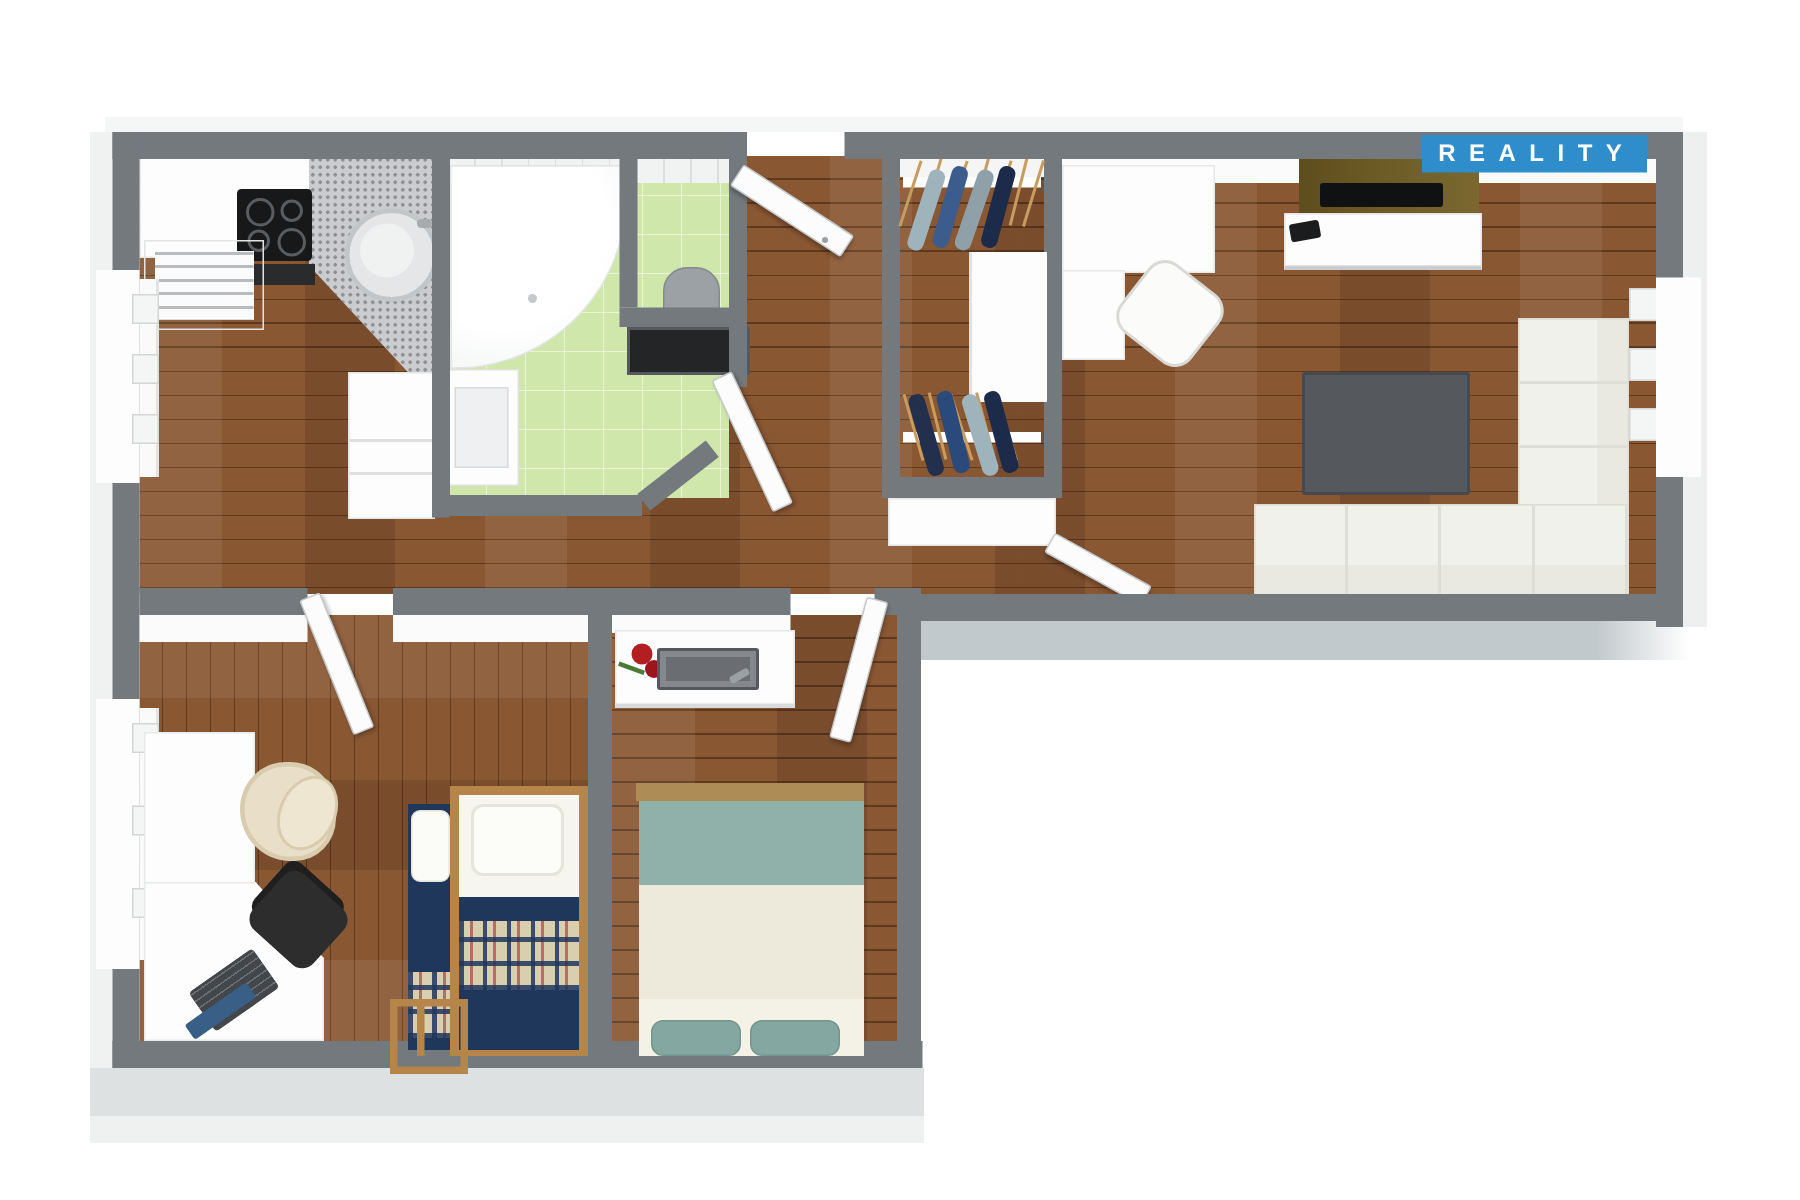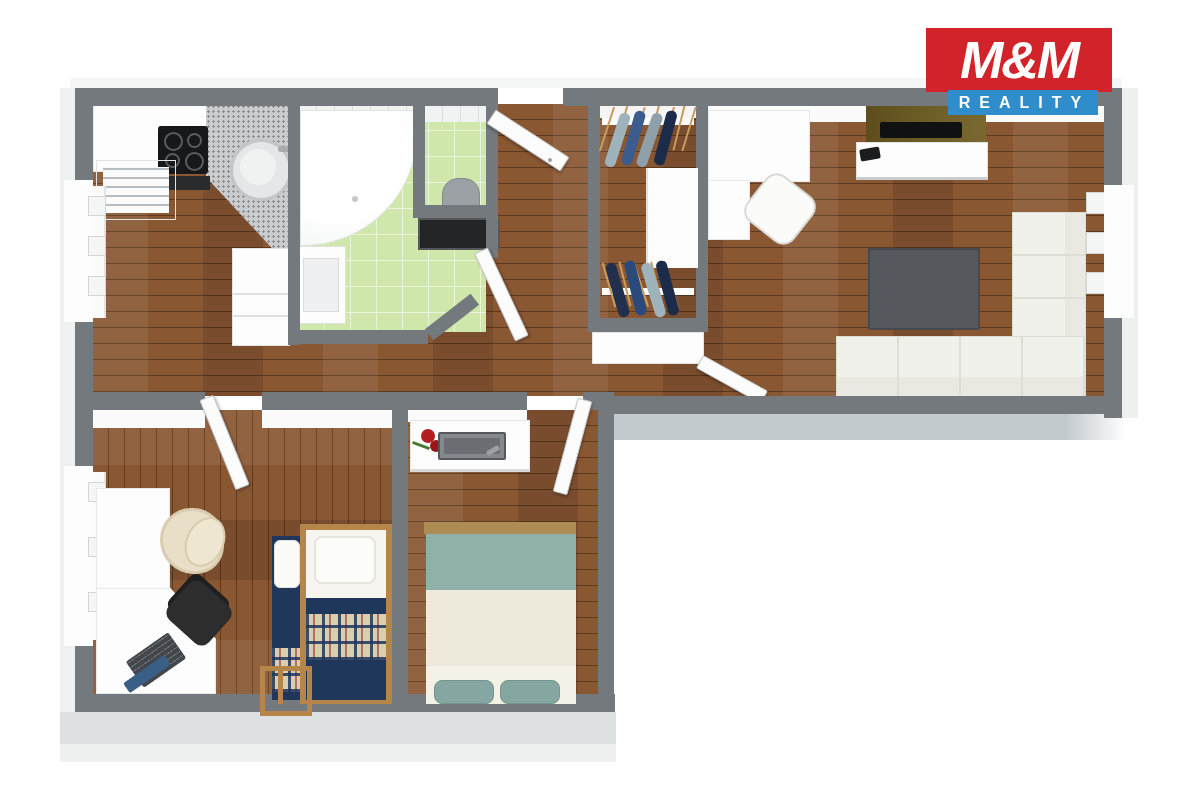--- a/index.html
+++ b/index.html
@@ -178,20 +178,17 @@
   <div class="abs" style="left:438px;top:432px;width:64px;height:24px;background:#6a6e72;border:2px solid #55585c;border-radius:2px;box-shadow:inset 0 0 0 4px #85898d;"></div>
   <div class="abs" style="left:486px;top:448px;width:14px;height:5px;background:#9aa0a4;border-radius:2px;transform:rotate(-30deg);"></div>
   <div class="abs" style="left:424px;top:522px;width:152px;height:12px;background:#ad8c55;"></div>
   <div class="abs" style="left:426px;top:534px;width:150px;height:56px;background:var(--teal,#90b0aa);"></div>
   <div class="abs" style="left:426px;top:590px;width:150px;height:76px;background:var(--cream,#eeeadb);"></div>
   <div class="abs" style="left:426px;top:666px;width:150px;height:38px;background:#f4f2e6;"></div>
   <div class="abs" style="left:434px;top:680px;width:58px;height:22px;background:#85a7a1;border:1px solid #74968f;border-radius:8px;"></div>
   <div class="abs" style="left:500px;top:680px;width:58px;height:22px;background:#85a7a1;border:1px solid #74968f;border-radius:8px;"></div>
   <div class="door" style="left:565px;top:398px;width:13px;height:95px;transform:rotate(15deg);"></div>
 
-  <div class="logo-top" style="left:926px;top:28px;width:186px;height:64px;font-size:52px;letter-spacing:-2px;">
-    <span>M&amp;M</span>
-  </div>
   <div class="logo-bottom" style="left:948px;top:90px;width:150px;height:25px;font-size:16px;letter-spacing:9px;padding-left:3px;box-sizing:border-box;">
     <span>REALITY</span>
   </div>
 
 </div>
 
 </body></html>

